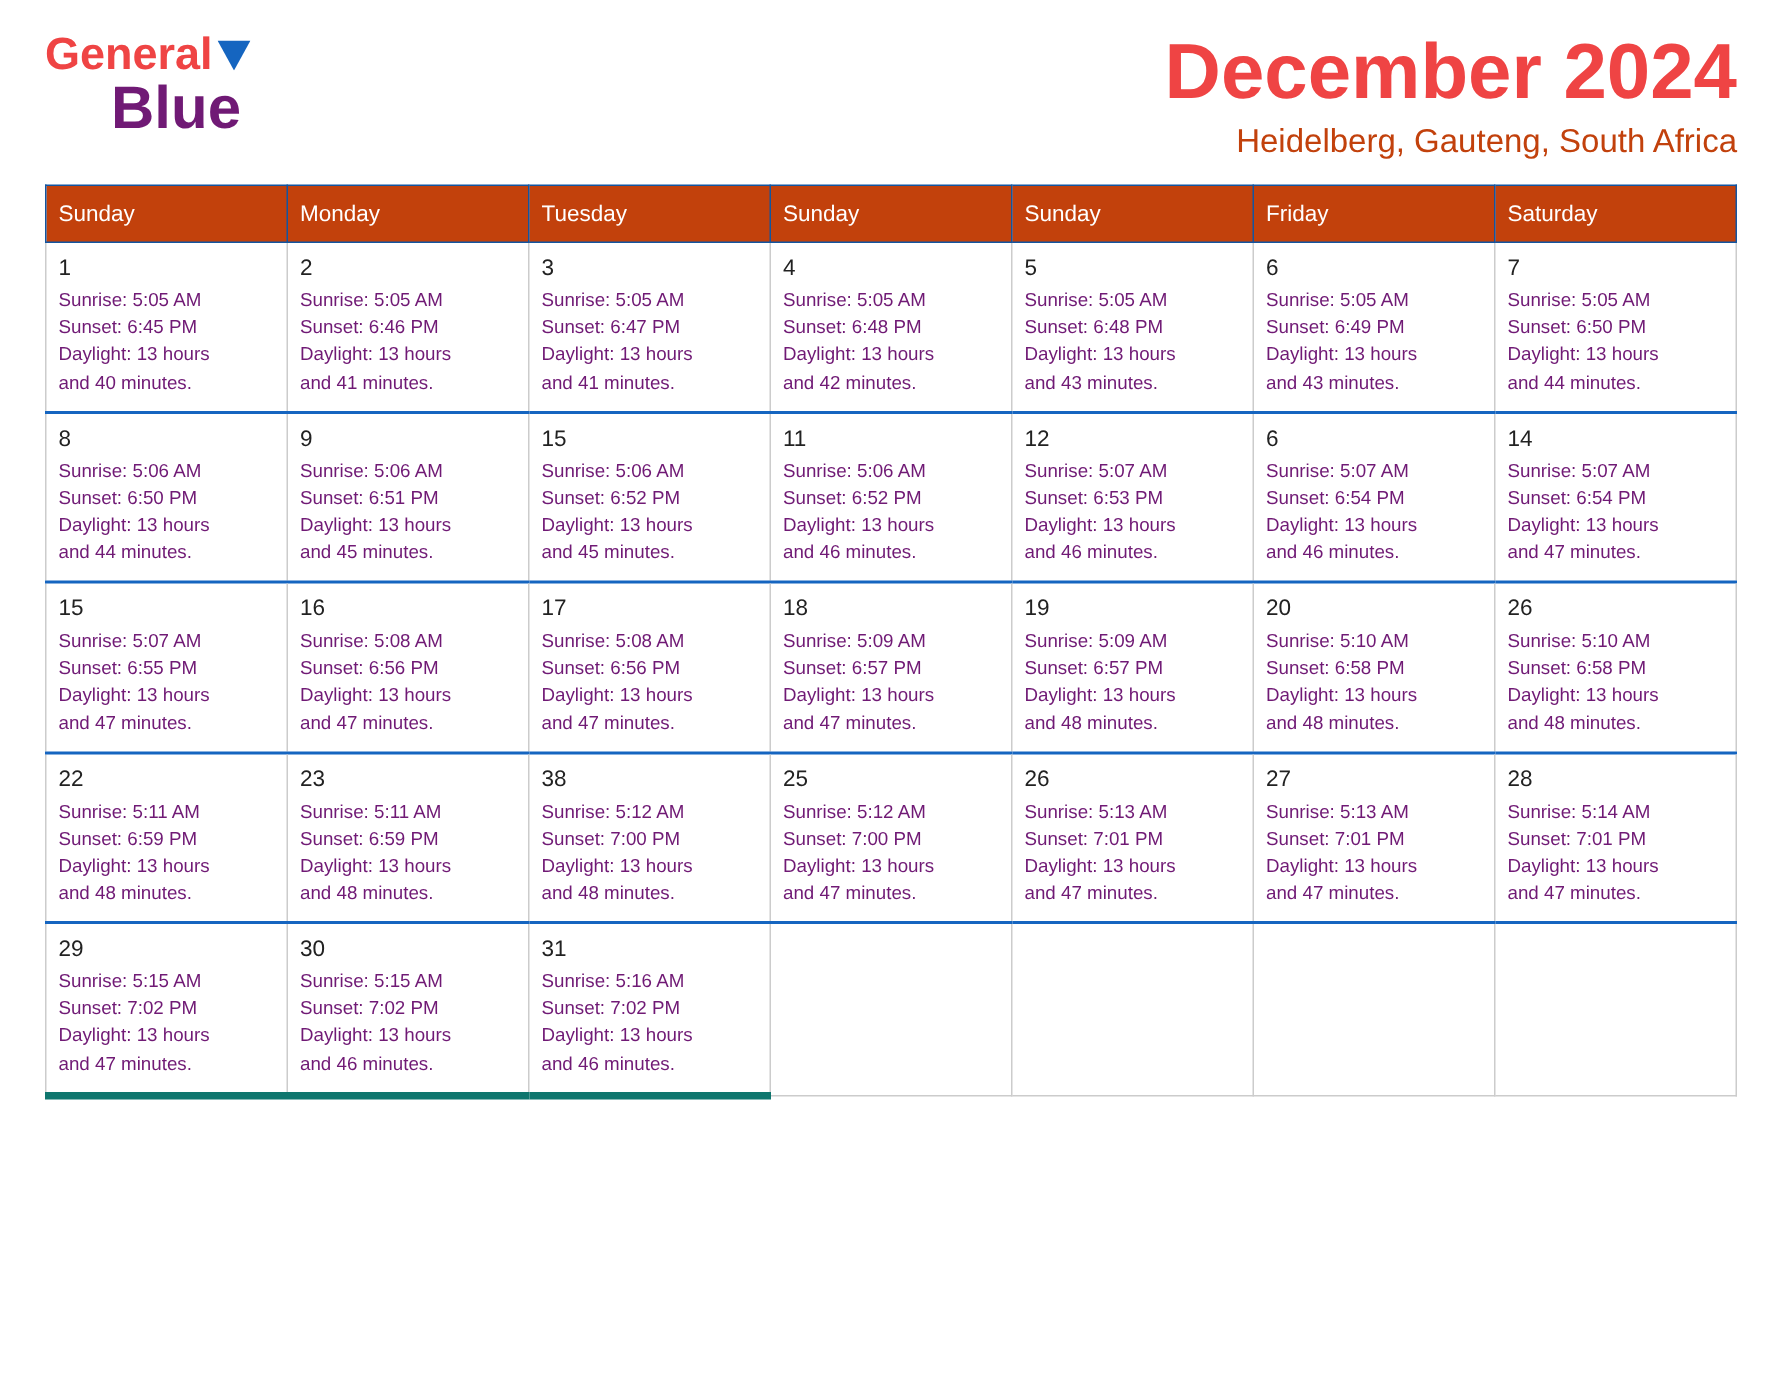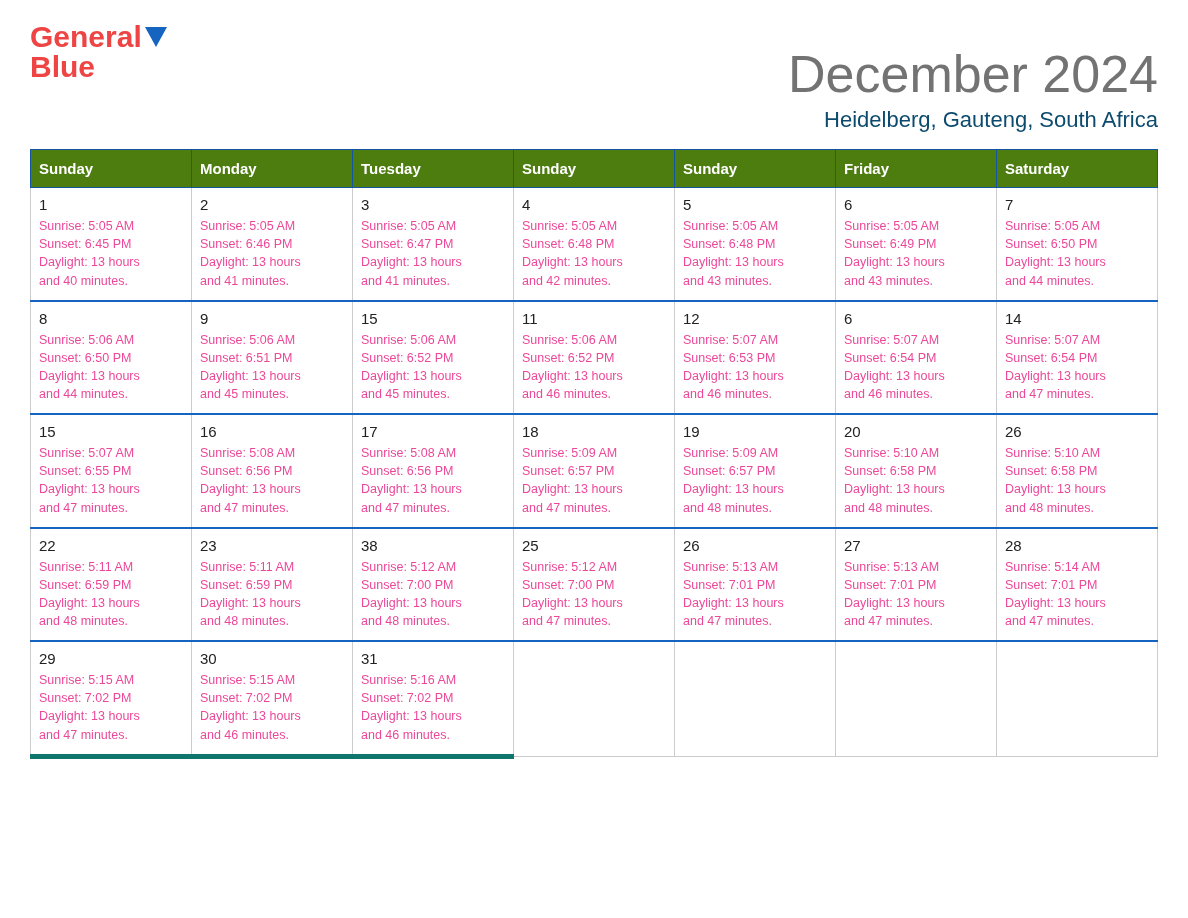--- a/index.html
+++ b/index.html
@@ -19,42 +19,41 @@
     .logo {
       display: flex;
       flex-direction: column;
       align-items: flex-start;
     }
     .title-block {
       text-align: right;
     }
     .title-block h1 {
       font-size: 52px;
-      font-weight: normal;
-      color: #737373;
+      font-weight: bold;
+      color: #ef4444;
       line-height: 1.1;
-      margin-top: 26px;
     }
     .title-block h2 {
       font-size: 22px;
       font-weight: normal;
-      color: #0c4a6e;
+      color: #c2410c;
       margin-top: 4px;
     }
     .calendar {
       width: 100%;
       border-collapse: collapse;
       border: 1px solid #aaa;
     }
     .calendar th {
-      background-color: #4d7c0f;
+      background-color: #c2410c;
       color: #ffffff;
       padding: 10px 8px;
       font-size: 15px;
-      font-weight: bold;
+      font-weight: normal;
       text-align: left;
       border: 1px solid #1255a0;
     }
     .calendar td {
       vertical-align: top;
       padding: 8px 8px 10px 8px;
       border: 1px solid #cccccc;
       border-bottom: 2px solid #1565c0;
       font-size: 13px;
       color: #333;
@@ -66,21 +65,21 @@
     }
     .day-num {
       font-size: 15px;
       font-weight: normal;
       color: #222;
       margin-bottom: 4px;
       display: block;
     }
     .day-info {
       font-size: 12.5px;
-      color: #ec4899;
+      color: #701a75;
       line-height: 1.45;
     }
     .empty-cell {
       background: #fff;
     }
     .logo-container {
       display: flex;
       align-items: center;
     }
   </style>
@@ -90,21 +89,21 @@
 <div class="header">
   <div class="logo">
     <div class="logo-container">
       <span style="font-size:30px;font-weight:bold;color:#ef4444;">General</span>
       <span style="display:inline-block;margin-left:3px;margin-top:4px;">
         <svg width="22" height="20" viewBox="0 0 22 20">
           <polygon points="0,0 22,0 11,20" fill="#1565c0"></polygon>
         </svg>
       </span>
     </div>
-    <div style="font-size:30px;font-weight:bold;color:#ef4444;margin-top:-4px;">Blue</div>
+    <div style="font-size:40px;font-weight:bold;color:#701a75;margin-top:-4px;margin-left:44px;">Blue</div>
   </div>
   <div class="title-block">
     <h1>December 2024</h1>
     <h2>Heidelberg, Gauteng, South Africa</h2>
   </div>
 </div>
 
 <table class="calendar" id="calendar-table">
   <thead>
     <tr id="header-row">

